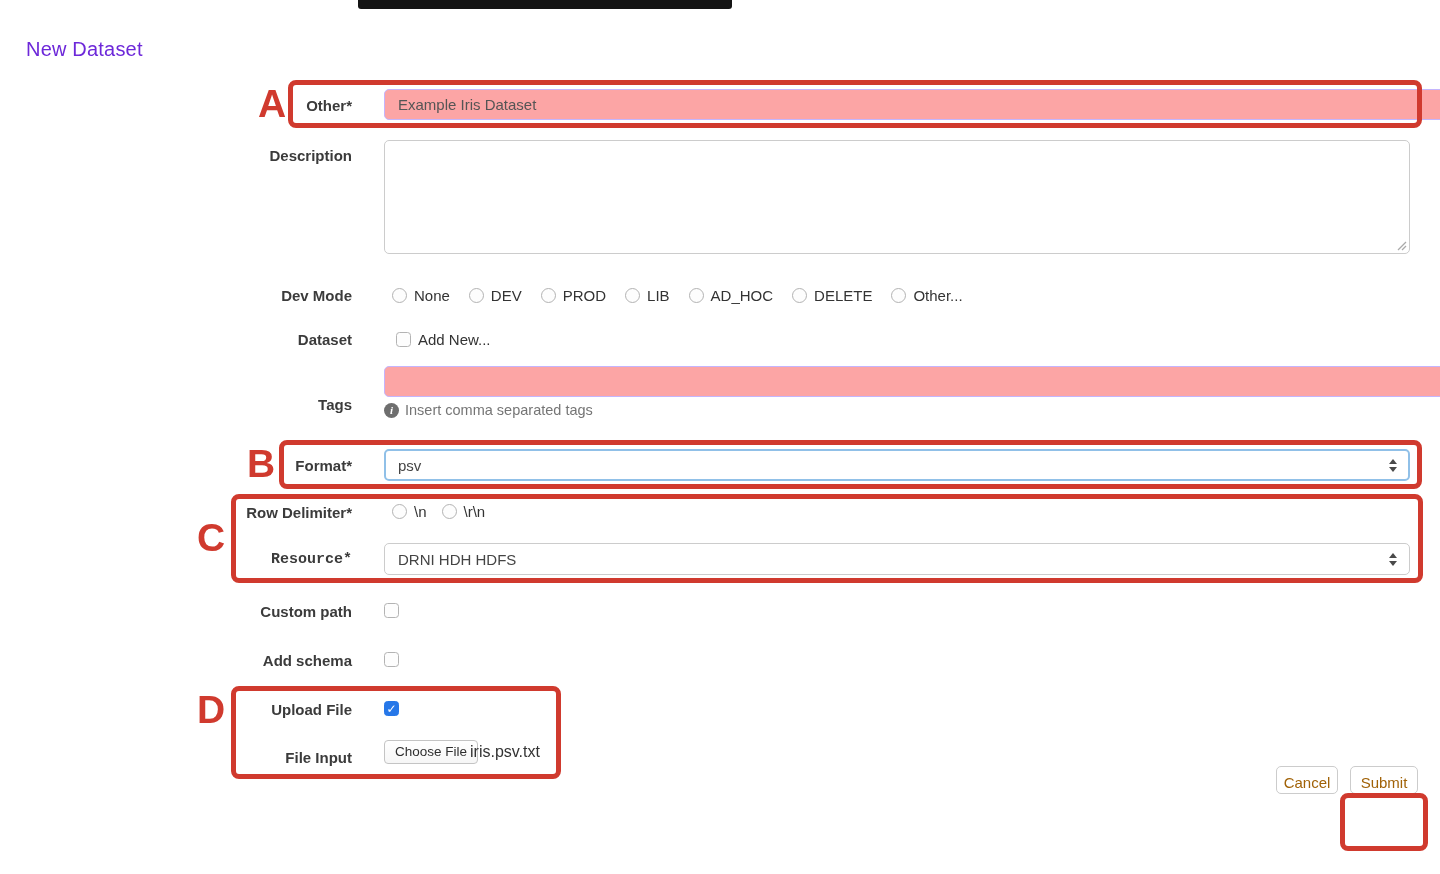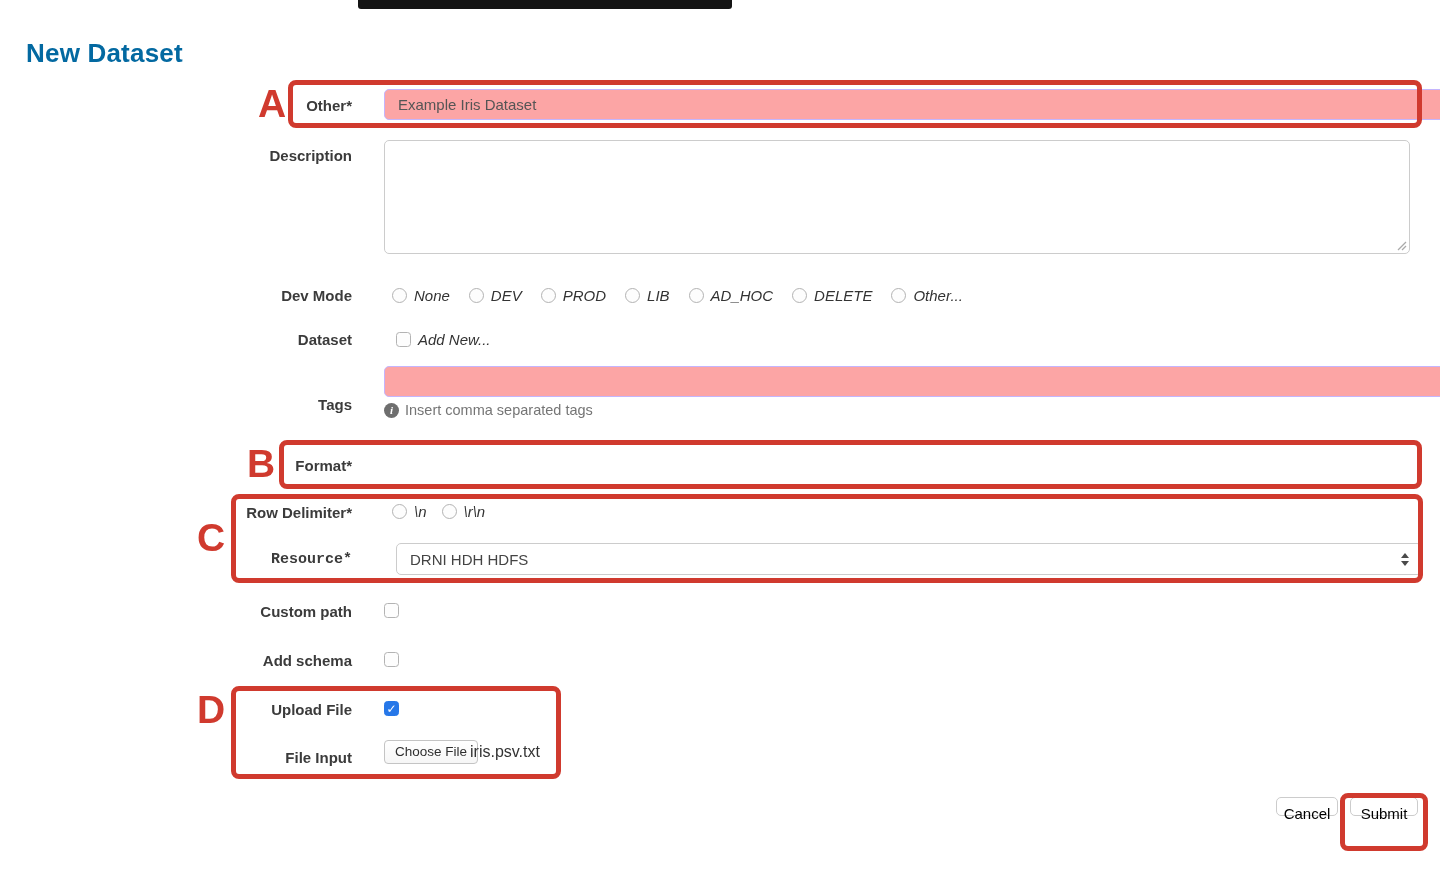--- a/index.html
+++ b/index.html
@@ -14,23 +14,23 @@
   }
   .topbar {
     position: absolute;
     left: 358px; top: 0; width: 374px; height: 9px;
     background: #141414;
     border-radius: 0 0 3px 3px;
   }
   .page-title {
     position: absolute;
     left: 26px; top: 38px;
-    font-size: 26px;
-    font-weight: 700;
-    color: #0369a1;
+    font-size: 20px;
+    font-weight: 400;
+    color: #6d28d9;
     letter-spacing: 0.2px;
   }
   .field-label {
     position: absolute;
     left: 160px; width: 192px;
     text-align: right;
     font-size: 15px;
     font-weight: 700;
     color: #3b3b3b;
   }
@@ -91,21 +91,20 @@
   .caret .tri-down {
     width: 0; height: 0;
     border-left: 4px solid transparent;
     border-right: 4px solid transparent;
     border-top: 5px solid #4a4a4a;
   }
   .option-row {
     position: absolute;
     display: flex;
     align-items: flex-start;
-    font-style: italic;
   }
   .option {
     display: flex;
     align-items: center;
     gap: 7px;
     cursor: default;
   }
   .radio {
     width: 15px; height: 15px;
     border: 1px solid #b3b3b3;
@@ -176,27 +175,27 @@
   }
   .file-name {
     position: absolute;
     left: 470px; top: 740px;
     font-size: 16px;
     color: #333333;
     line-height: 24px;
   }
   .btn {
     position: absolute;
-    top: 797px;
-    height: 19px;
+    top: 766px;
+    height: 28px;
     border: 1px solid #cccccc;
     border-radius: 5px;
     background: #ffffff;
     font-size: 15px;
-    color: #000000;
+    color: #a16207;
     text-align: center;
     line-height: 31px;
   }
   .btn-cancel { left: 1276px; width: 62px; }
   .btn-submit { left: 1350px; width: 68px; }
   .anno-box {
     position: absolute;
     border: 5px solid #d03a2e;
     border-radius: 8px;
     pointer-events: none;
@@ -270,35 +269,42 @@
   </div>
 
   <div class="field-label" style="top:396px;">Tags</div>
   <div class="text-input" style="top:366px;"></div>
   <div class="hint">
     <span class="info-icon">i</span>
     <span>Insert comma separated tags</span>
   </div>
 
   <div class="field-label" style="top:457px;">Format*</div>
+  <div class="select-box focused" style="top:449px;">
+    <span>psv</span>
+    <span class="caret">
+      <span class="tri-up"></span>
+        <span class="tri-down"></span>
+    </span>
+  </div>
 
   <div class="field-label" style="top:504px;">Row Delimiter*</div>
   <div class="option-row" style="left:392px; top:503px; gap:15px;">
     <span class="option">
       <span class="radio"></span>
       <span class="option-label">\n</span>
     </span>
     <span class="option">
       <span class="radio"></span>
       <span class="option-label">\r\n</span>
     </span>
   </div>
 
   <div class="field-label" style="top:551px;font-family:Liberation Mono, monospace;">Resource*</div>
-  <div class="select-box" style="top:543px;margin-left:12px;">
+  <div class="select-box" style="top:543px;">
     <span>DRNI HDH HDFS</span>
     <span class="caret">
       <span class="tri-up"></span>
         <span class="tri-down"></span>
     </span>
   </div>
 
   <div class="field-label" style="top:603px;">Custom path</div>
   <div class="option-row" style="left:384px; top:603px;">
     <span class="checkbox"></span>

